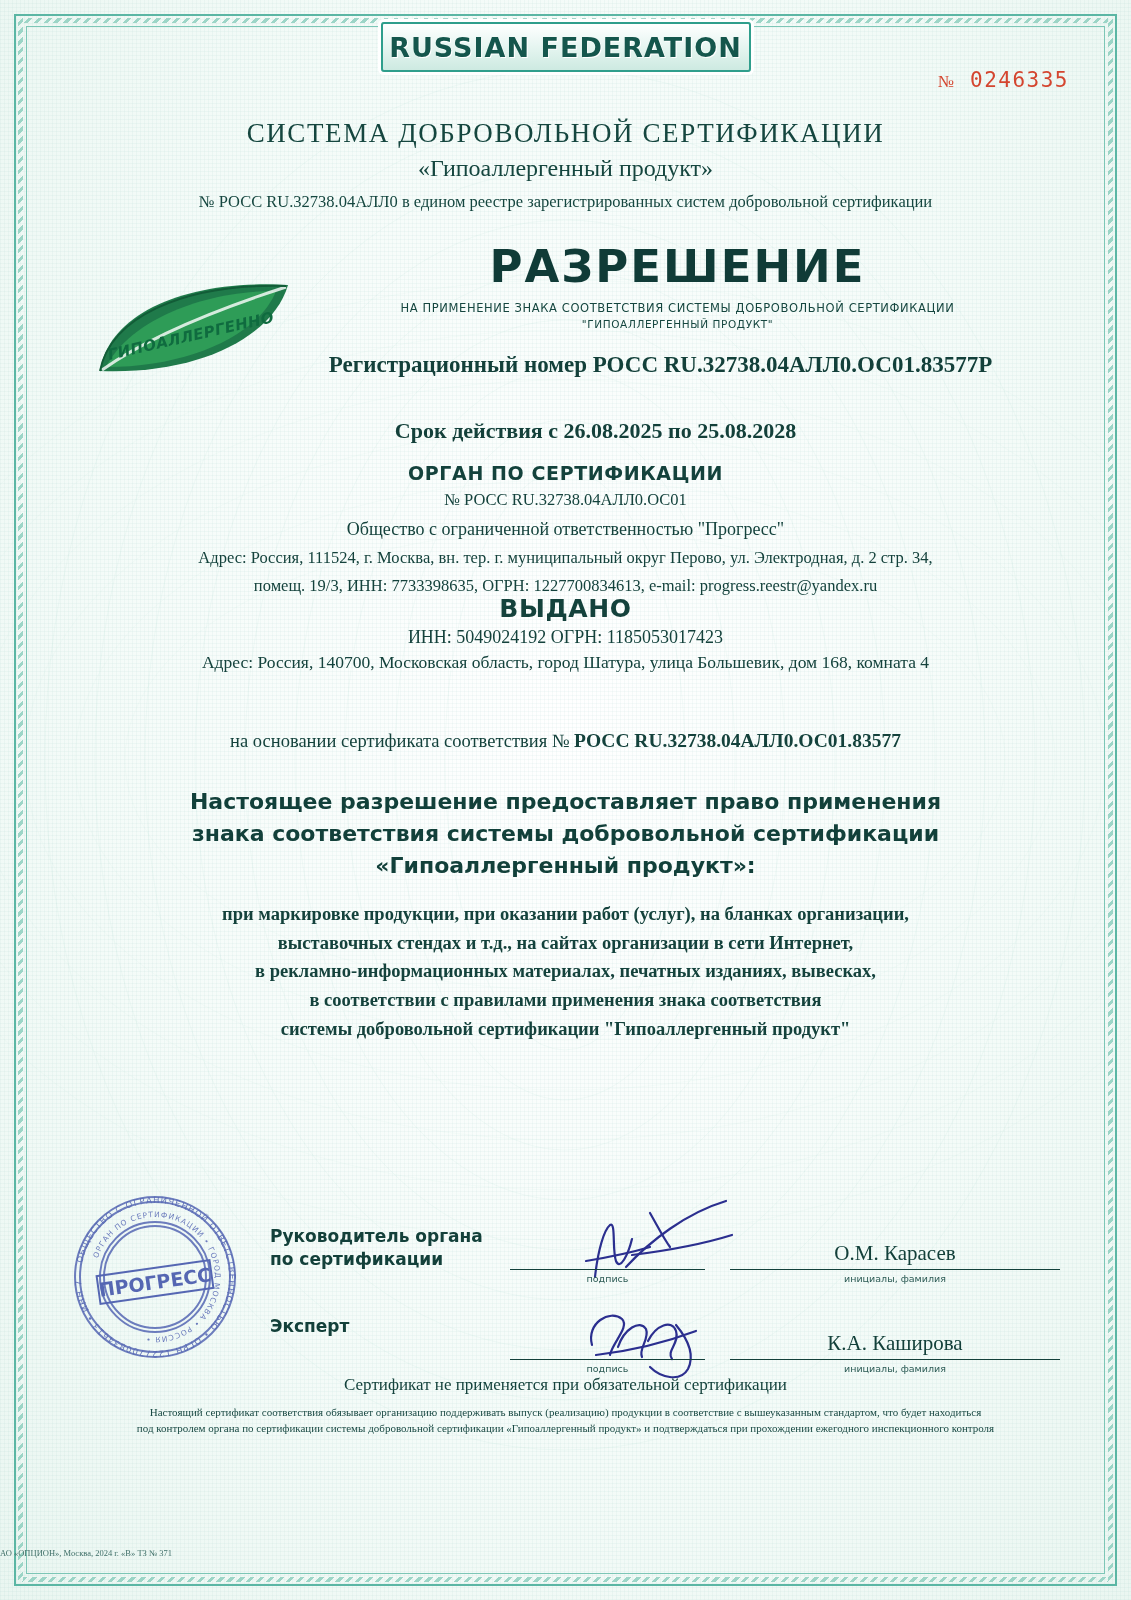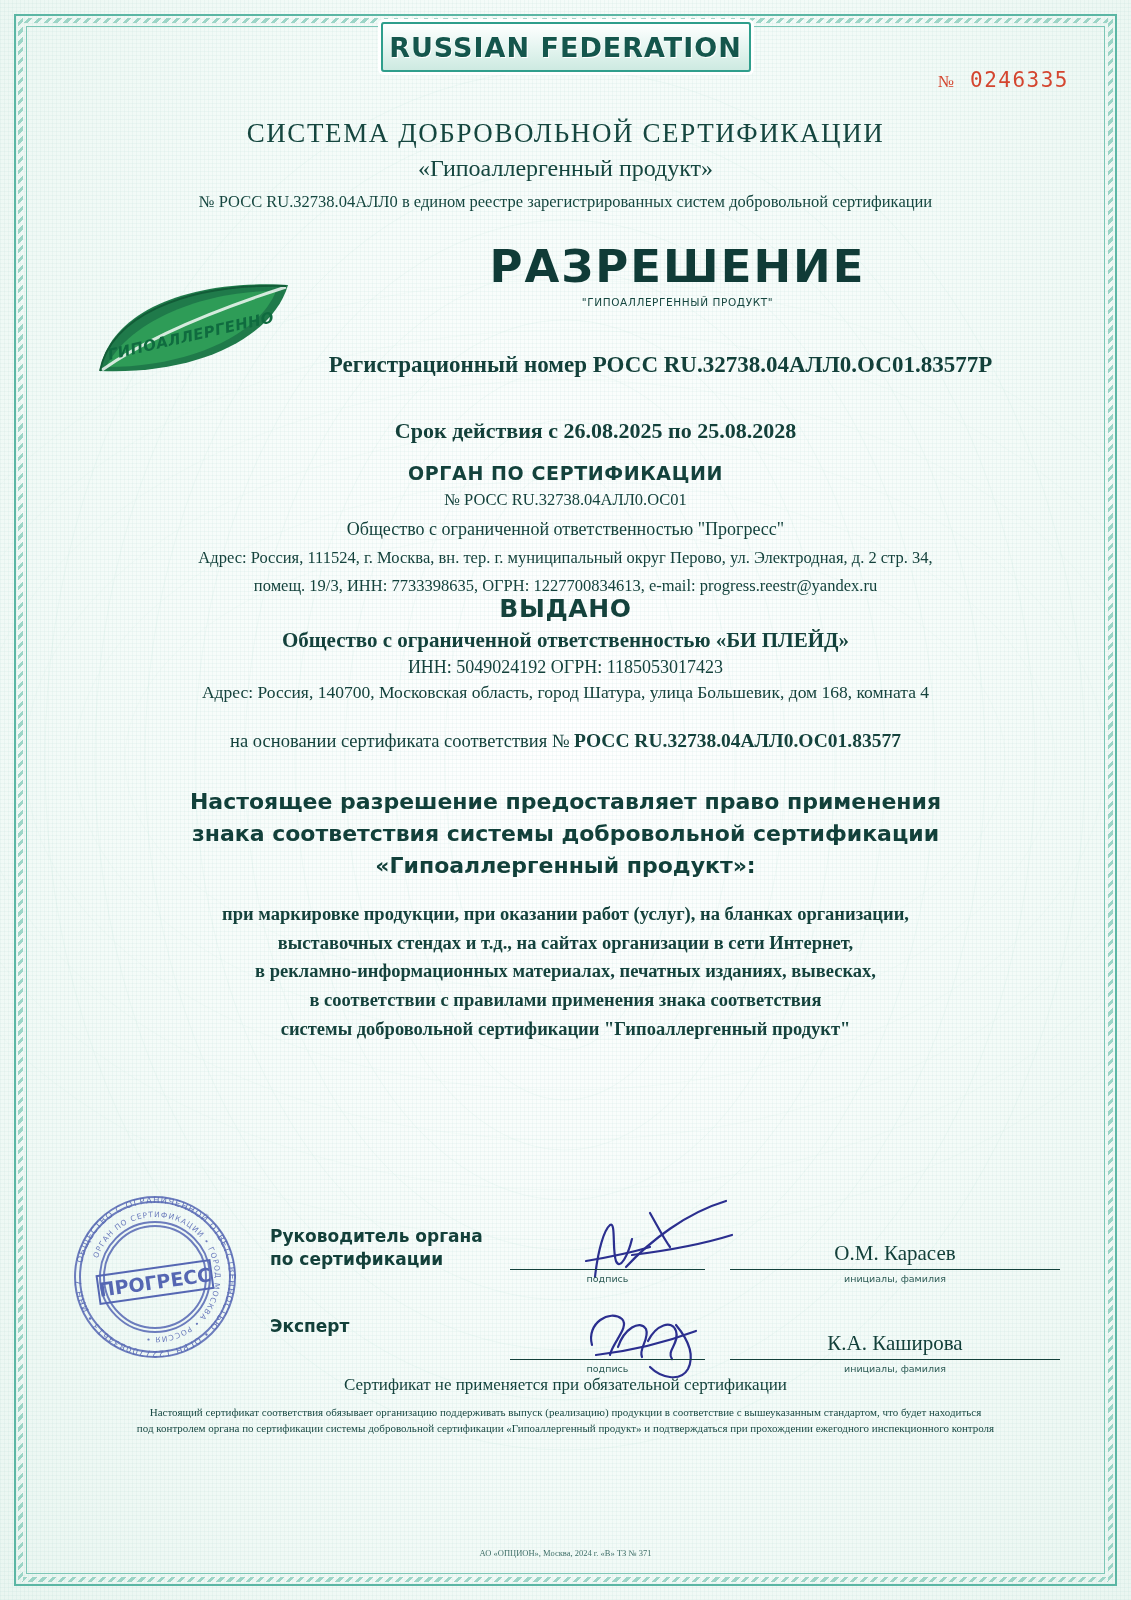--- a/index.html
+++ b/index.html
@@ -348,21 +348,20 @@
     text-align: center;
     font-family: "Liberation Serif", serif;
     font-size: 11px;
     line-height: 1.45;
     color: #1a4a44;
   }
   .footer-print {
     position: absolute;
     left: 0; right: 0;
     bottom: 42px;
-    text-align: center;
     font-family: "Liberation Serif", serif;
     font-size: 8.5px;
     color: #3f6f68;
     margin-top: 36px;
   }
 </style>
 </head>
 <body>
 
 <div class="page">
@@ -413,37 +412,37 @@
       <path d="M12 96 C 20 40, 95 4, 200 10 C 185 62, 110 100, 12 96 Z" fill="#1f7a4a"></path>
       <path d="M18 92 C 40 48, 110 16, 188 16 C 172 58, 104 92, 18 92 Z" fill="#2e9c57"></path>
       <path d="M14 95 C 60 62, 130 34, 198 12" stroke="#ffffff" stroke-width="3" fill="none" opacity="0.8"></path>
       <path d="M12 96 C 22 44, 92 8, 198 11" stroke="#125c37" stroke-width="2" fill="none"></path>
     </svg>
     <div class="logo-caption">ГИПОАЛЛЕРГЕННО</div>
   </div>
 
   <div class="permit">
     <div class="permit-title">РАЗРЕШЕНИЕ</div>
+    <div class="permit-sub1">НА ПРИМЕНЕНИЕ ЗНАКА СООТВЕТСТВИЯ СИСТЕМЫ ДОБРОВОЛЬНОЙ СЕРТИФИКАЦИИ</div>
     <div class="permit-sub2">"ГИПОАЛЛЕРГЕННЫЙ ПРОДУКТ"</div>
   </div>
 
   <div class="reg-number">Регистрационный номер РОСС RU.32738.04АЛЛ0.ОС01.83577Р</div>
   <div class="validity">Срок действия с 26.08.2025 по 25.08.2028</div>
 
   <div class="section" style="top:462px;">
     <div class="sec-head">ОРГАН ПО СЕРТИФИКАЦИИ</div>
     <div class="sec-line">№ РОСС RU.32738.04АЛЛ0.ОС01</div>
     <div class="sec-line big">Общество с ограниченной ответственностью "Прогресс"</div>
     <div class="sec-line">Адрес: Россия, 111524, г. Москва, вн. тер. г. муниципальный округ Перово, ул. Электродная, д. 2 стр. 34,</div>
     <div class="sec-line">помещ. 19/3, ИНН: 7733398635, ОГРН: 1227700834613, e-mail: progress.reestr@yandex.ru</div>
   </div>
 
   <div class="section" style="top:594px;">
     <div class="issued-head">ВЫДАНО</div>
-    <div class="issued-org">Общество с ограниченной ответственностью «БИ ПЛЕЙД»</div>
     <div class="issued-ids">ИНН: 5049024192    ОГРН: 1185053017423</div>
     <div class="issued-addr">Адрес: Россия, 140700, Московская область, город Шатура, улица Большевик, дом 168, комната 4</div>
   </div>
 
   <div class="section" style="top:730px;">
     <div class="basis">
       <span>на основании сертификата соответствия № </span><b>РОСС RU.32738.04АЛЛ0.ОС01.83577</b>
     </div>
   </div>
 

